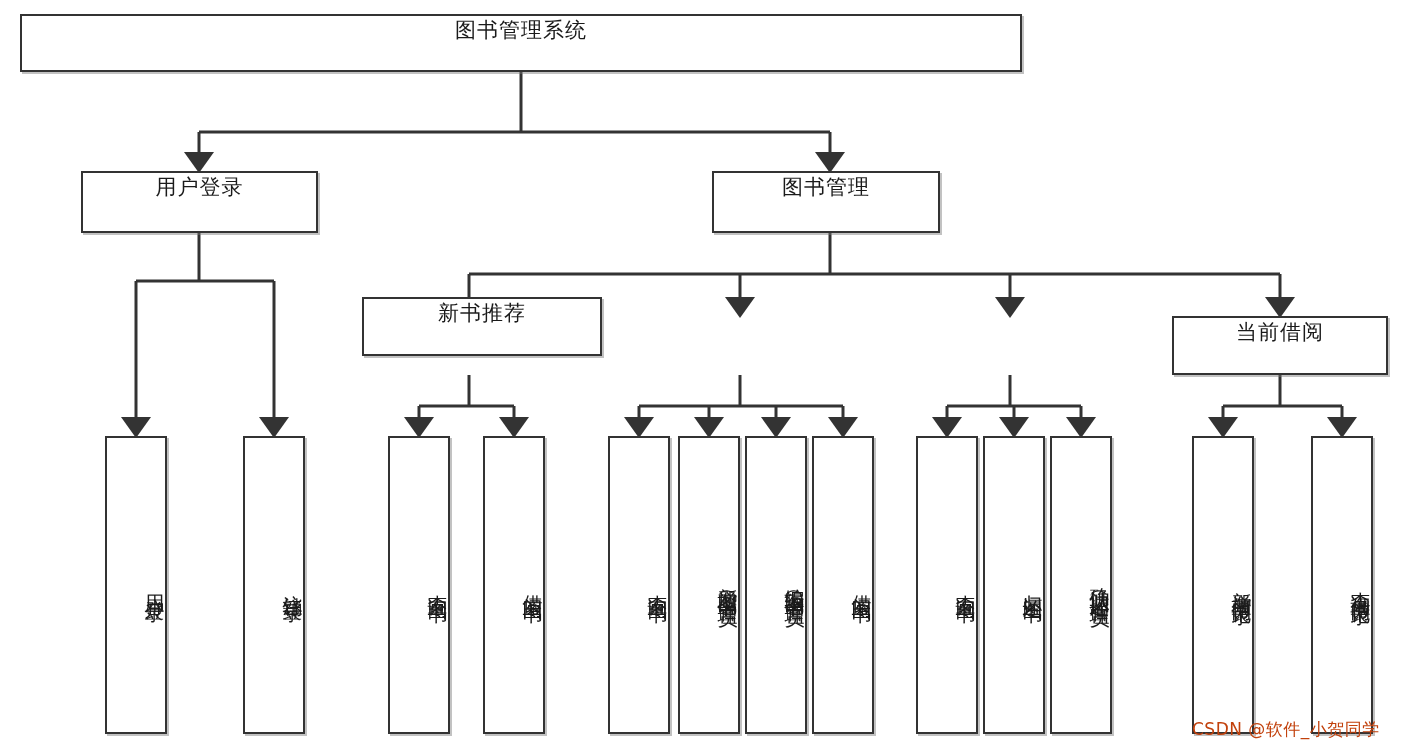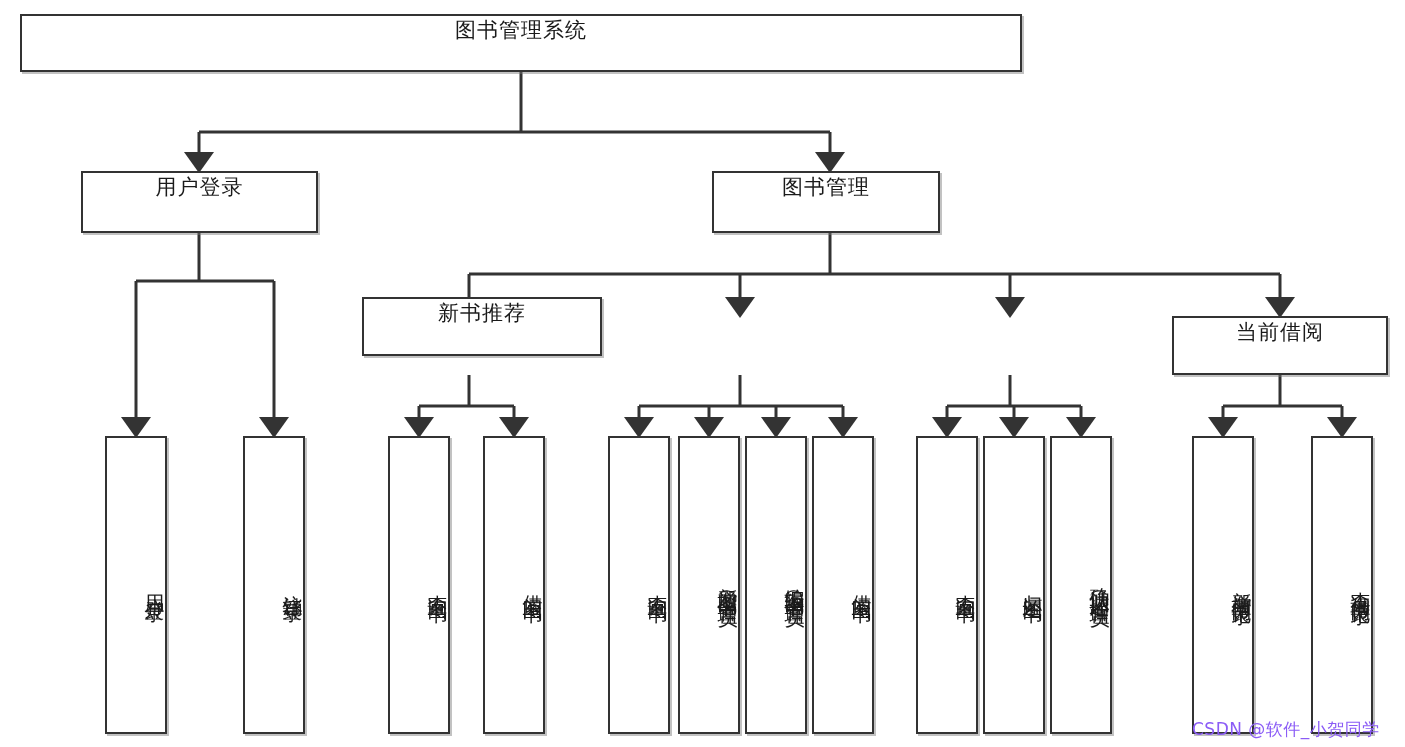--- a/index.html
+++ b/index.html
@@ -51,21 +51,21 @@
   }
   .node.vertical .vlabel {
     writing-mode: vertical-rl;
     text-orientation: upright;
     display: block;
     white-space: nowrap;
   }
   .watermark {
     position: absolute;
     font-size: 17px;
-    color: #8b5cf6;
+    color: #c2410c;
     white-space: nowrap;
     z-index: 3;
     letter-spacing: 0.5px;
   }
 </style>
 </head>
 <body>
 
 <div id="canvas">
 

